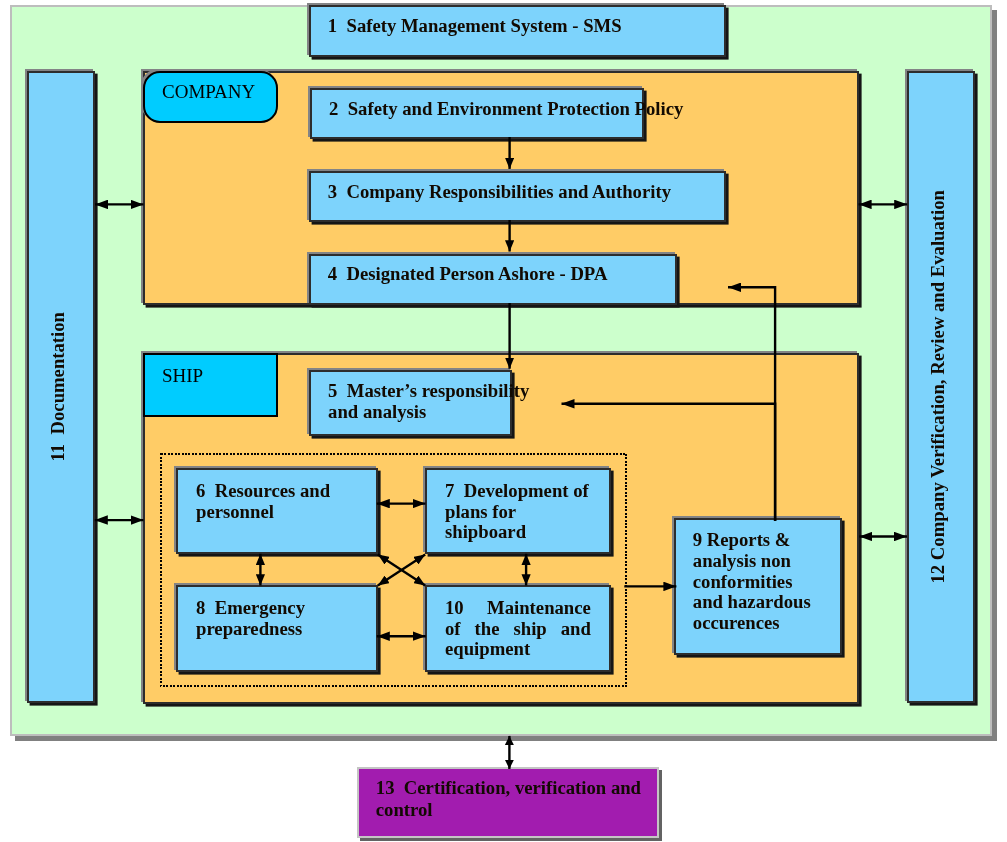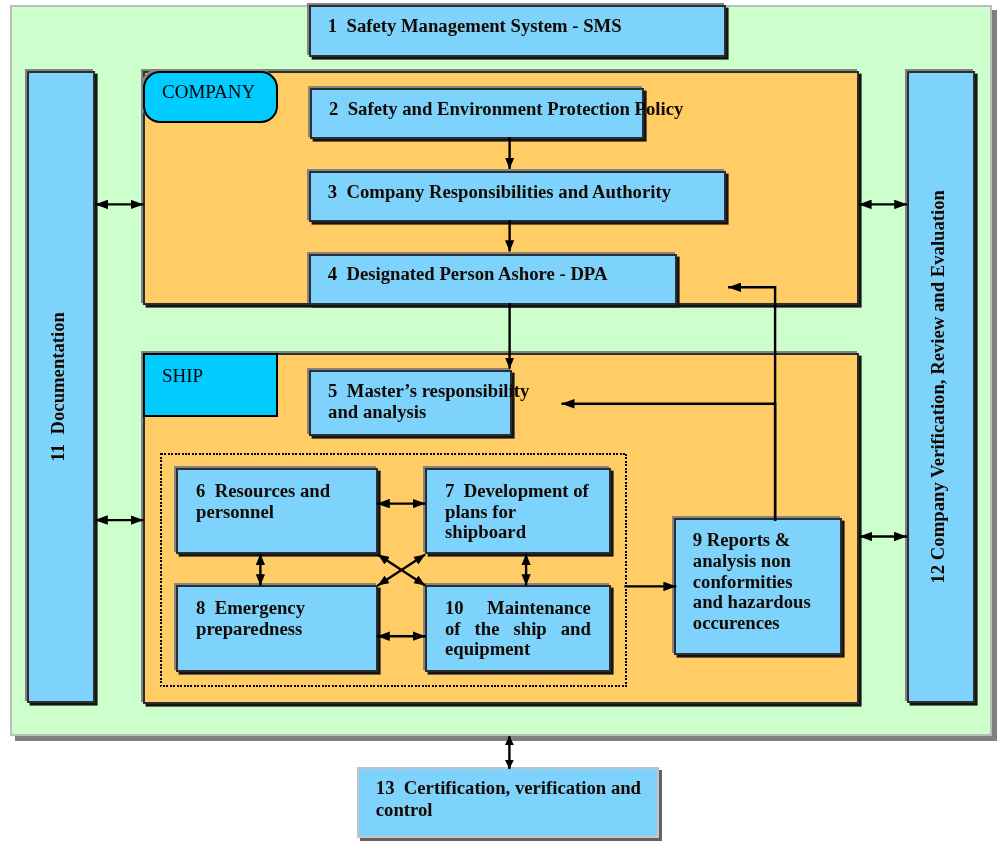--- a/index.html
+++ b/index.html
@@ -18,21 +18,21 @@
   .gray{background:#7dd3fc;}
   .orangepanel{background:#ffcc66;}
   .cyan{background:#00ccff;border:2px solid #000000;
         box-shadow:-2px -2px 0 0 #838486;box-sizing:border-box;}
 
   .label{position:absolute;font-weight:bold;color:#120a02;font-size:18.7px;
          line-height:21.5px;letter-spacing:0;white-space:pre;}
   .plain{position:absolute;font-weight:normal;color:#000;font-size:19px;line-height:21px;}
 
   
-  .flatbox{background:#7dd3fc;border:2.6px solid #c4c4c4;box-shadow:3px 3px 0 0 #636363;}
+  .flatbox{background:#a21caf;border:2.6px solid #c4c4c4;box-shadow:3px 3px 0 0 #636363;}
 
   svg.ov{position:absolute;left:0;top:0;width:1007px;height:842px;overflow:visible;pointer-events:none;}
 </style>
 </head>
 <body>
 
 <div id="stage">
 
   <div class="abs board"></div>
 

